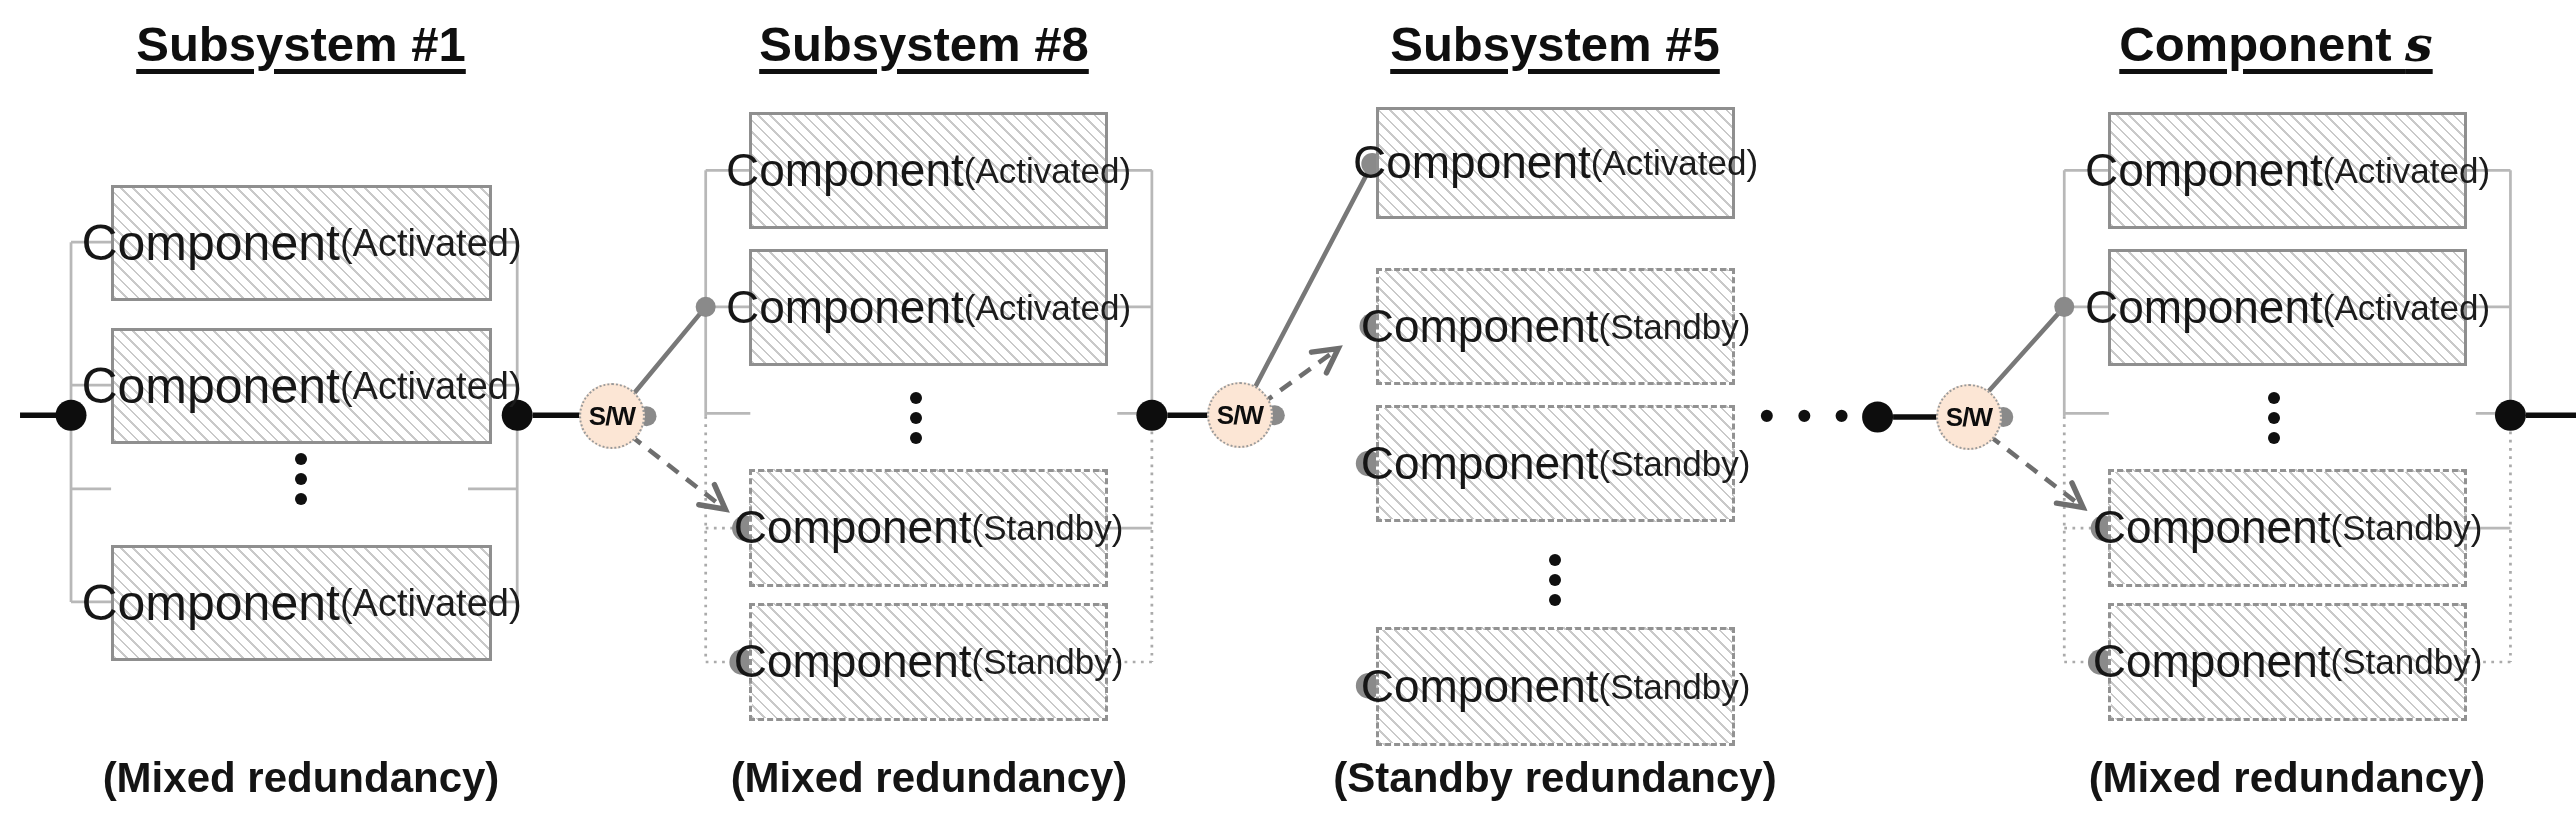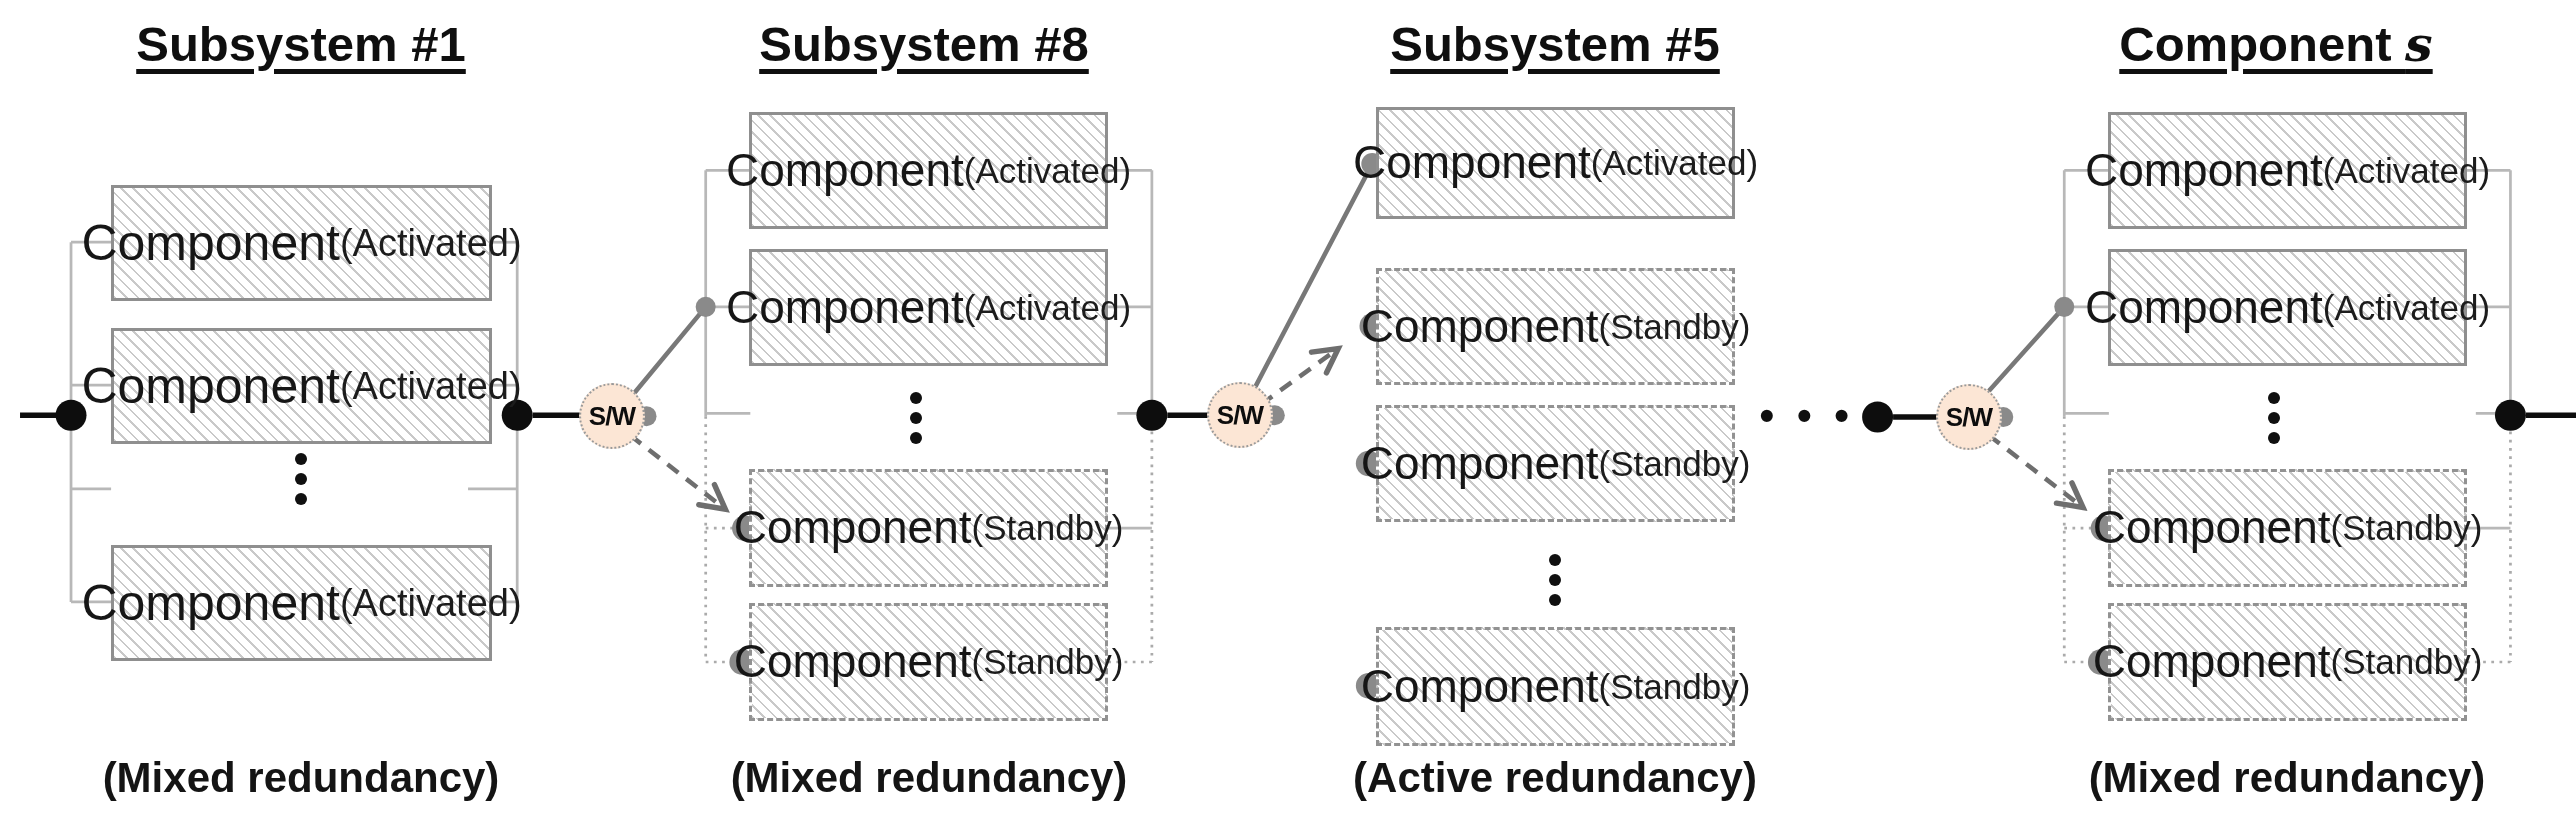--- a/index.html
+++ b/index.html
@@ -216,21 +216,21 @@
   </div>
   <div class="vdots" style="left:1549px;top:554px">
       <span></span>
       <span></span>
       <span></span>
     </div>
   <div class="box standby" style="left:1376px;top:627px;width:359px;height:119px">
     <div class="c-name">Component</div>
     <div class="c-state">(Standby)</div>
   </div>
-  <div class="rlabel" style="left:1555px">(Active redundancy)</div>
+  <div class="rlabel" style="left:1555px">(Standby redundancy)</div>
 
   <div class="hdots" style="left:1807px;top:418px">• • •</div>
 
   <div class="sw" style="left:1936px;top:384px">S/W</div>
 
   <div class="title" style="left:2276px"><span>Component </span><i class="var">s</i></div>
 
   <div class="box" style="left:2108px;top:112px;width:359px;height:117px">
     <div class="c-name">Component</div>
     <div class="c-state">(Activated)</div>

